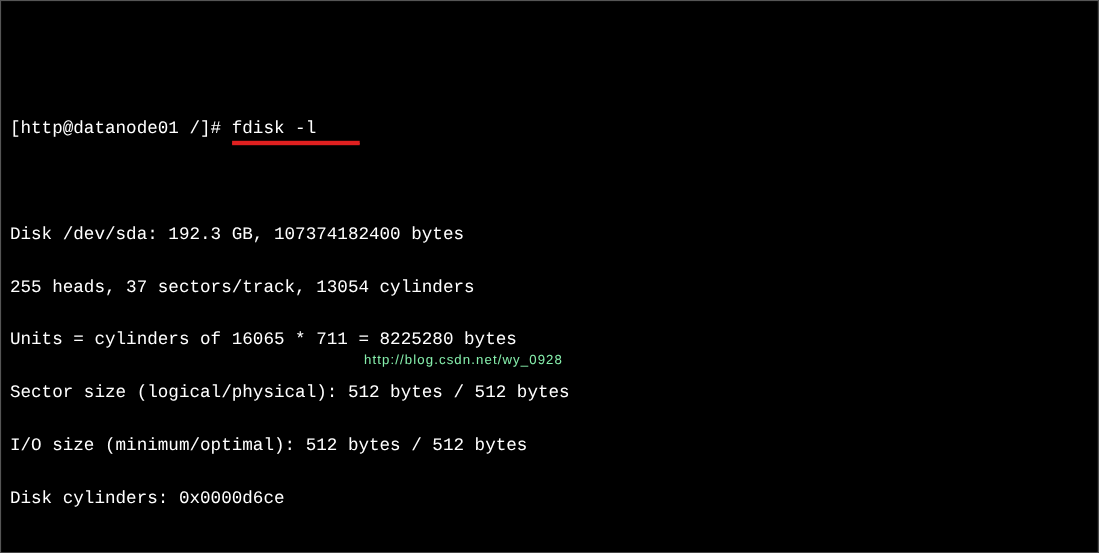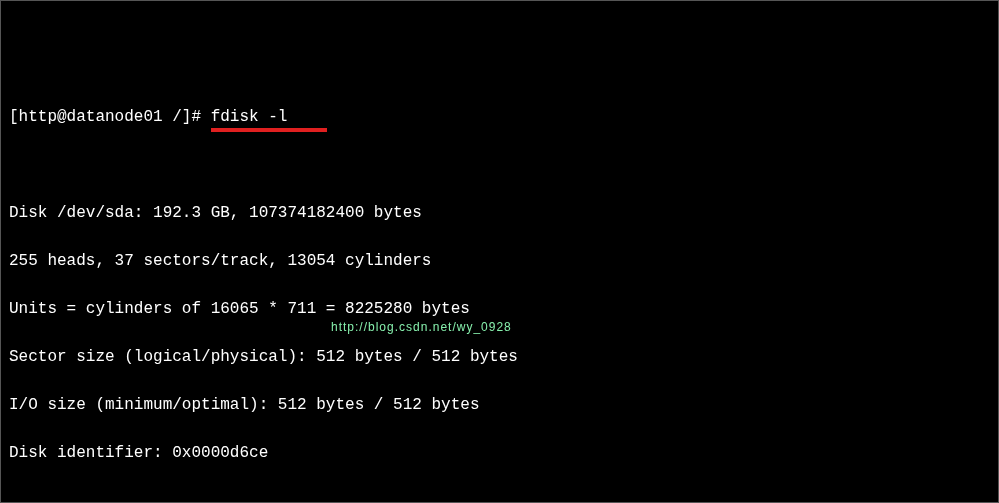--- a/index.html
+++ b/index.html
@@ -57,21 +57,21 @@
 
 
 
 <span class="line"><span>[http@datanode01 /]# </span><span class="underline-container"><span>fdisk -l</span><span class="underline-red" style="position:absolute;left:0;right:-40px;bottom:-2px;height:3px;background:#e02020;"></span></span></span>
 <span class="line"> </span>
 <span class="line">Disk /dev/sda: 192.3 GB, 107374182400 bytes</span>
 <span class="line">255 heads, 37 sectors/track, 13054 cylinders</span>
 <span class="line">Units = cylinders of 16065 * 711 = 8225280 bytes</span>
 <span class="line">Sector size (logical/physical): 512 bytes / 512 bytes</span>
 <span class="line">I/O size (minimum/optimal): 512 bytes / 512 bytes</span>
-<span class="line">Disk identifier: 0x0000d6ce</span>
+<span class="line">Disk cylinders: 0x0000d6ce</span>
 <span class="line"> </span>
 
 
 
 
 
 
 
 
 

